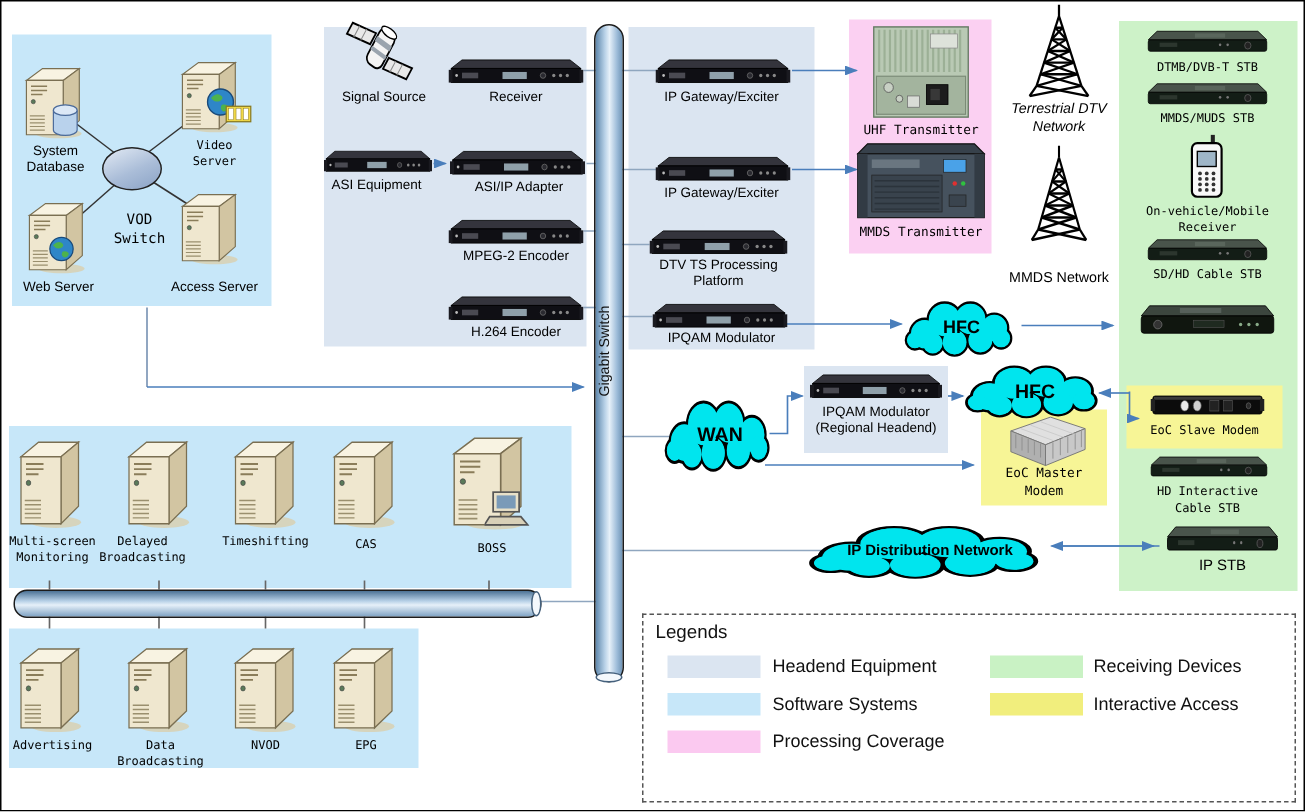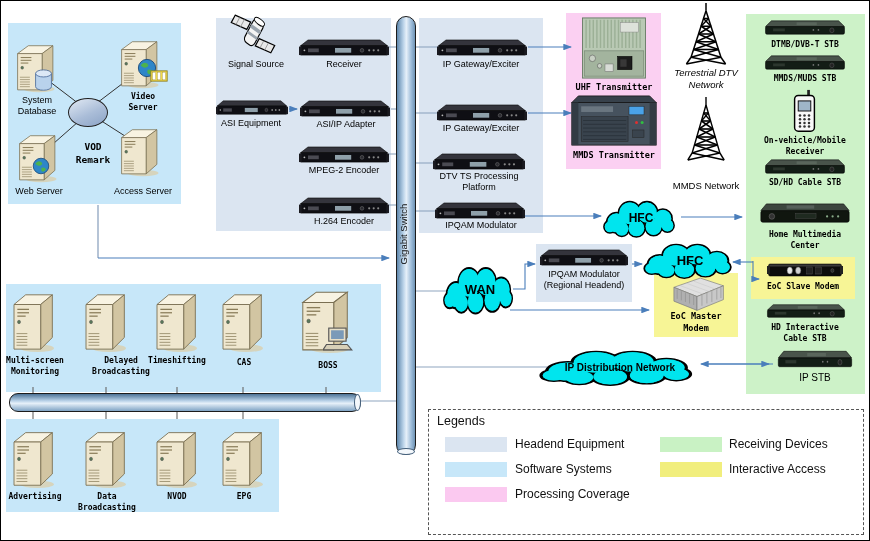--- a/index.html
+++ b/index.html
@@ -1,21 +1,21 @@
 <!DOCTYPE html>
 <html><head>
 <meta charset="utf-8">
 <style>
   html,body{margin:0;padding:0;background:#fff;}
   .canvas{position:relative;width:870px;height:541px;box-sizing:border-box;border:1px solid #000;
           background:#fff;overflow:hidden;font-family:"Liberation Sans",sans-serif;}
   .box{position:absolute;}
   .lbl{position:absolute;font:9px "Liberation Sans",sans-serif;color:#000;text-align:center;
        white-space:pre-line;line-height:1.25;}
-  .mono{font-family:"DejaVu Sans Mono",monospace;font-size:8px;font-weight:bold;line-height:1.4;}
+  .mono{font-family:"DejaVu Sans Mono",monospace;font-size:8px;font-weight:normal;line-height:1.4;}
   .icon{position:absolute;}
   .icon svg{display:block;width:100%;height:100%;}
   .wires{position:absolute;left:0;top:0;pointer-events:none;}
   
   .r-soft{background:#c7e7f9;}
   .r-head{background:#dbe5f1;}
   .r-pink{background:#fbd0f2;}
   .r-green{background:#cdf2c8;}
   .r-yellow{background:#f7f596;}
   
@@ -242,21 +242,21 @@
           <path d="M9 52 H22"></path>
           <path d="M9 55 H22"></path>
           <path d="M9 58 H22"></path>
         </g>
       </svg>
     </div>
   <div class="lbl" style="left:100px;top:185px;width:84px;">Access Server</div>
 
   <div class="hub" style="left:67px;top:97px;width:38px;height:27px;"></div>
   <div class="lbl mono" style="left:52px;top:139px;width:80px;font-size:9.5px;">VOD
-Remark</div>
+Switch</div>
 
   <div class="icon" style="left:226px;top:10px;width:52px;height:46px;">
       <svg xmlns="http://www.w3.org/2000/svg" preserveAspectRatio="none" viewBox="0 0 64 48">
     <g transform="rotate(32 32 24)">
       <polygon points="3,19 23,15 23,24 3,28" fill="#e8e8e8" stroke="#000" stroke-width="1.4"></polygon>
       <polygon points="41,24 61,20 61,29 41,33" fill="#e8e8e8" stroke="#000" stroke-width="1.4"></polygon>
       <path d="M9 17.8 V27 M15 16.6 V26 M47 23 V32 M53 22 V31" stroke="#888" stroke-width="0.8"></path>
       <rect x="25" y="8" width="14" height="28" rx="5" fill="#f4f4f4" stroke="#000" stroke-width="1.4"></rect>
       <rect x="25" y="16" width="14" height="4" fill="#9aa4ae"></rect>
       <rect x="25" y="24" width="14" height="3" fill="#9aa4ae"></rect>
@@ -623,22 +623,20 @@
     <polygon points="8,3 92,3 98,10 2,10" fill="#3c463e" stroke="#000" stroke-width="0.6"></polygon>
     <rect x="30" y="4.5" width="30" height="3.5" fill="#56605a"></rect>
     <rect x="2" y="10" width="96" height="12" rx="2" fill="#10160f" stroke="#000" stroke-width="0.6"></rect>
     <circle cx="14" cy="16" r="3" fill="#333" stroke="#777" stroke-width="0.5"></circle>
     <rect x="40" y="13" width="22" height="5" fill="#1f2a20" stroke="#555" stroke-width="0.4"></rect>
     <circle cx="74" cy="16" r="1.2" fill="#8a8"></circle>
         <circle cx="80" cy="16" r="1.2" fill="#8a8"></circle>
         <circle cx="86" cy="16" r="1.2" fill="#8a8"></circle>
       </svg>
     </div>
-  <div class="lbl mono" style="left:750px;top:228px;width:108px;">Home Multimedia
-Center</div>
 
   <div class="icon" style="left:766px;top:261px;width:76px;height:16px;">
       <svg xmlns="http://www.w3.org/2000/svg" preserveAspectRatio="none" viewBox="0 0 100 16">
     <rect x="2" y="2" width="96" height="12" rx="2" fill="#0c0c0c" stroke="#000" stroke-width="0.6"></rect>
     <rect x="3" y="2.5" width="94" height="2" fill="#3a3a3a"></rect>
     <rect x="0" y="4" width="4" height="8" fill="#222"></rect>
         <rect x="96" y="4" width="4" height="8" fill="#222"></rect>
     <circle cx="30" cy="8.5" r="3.5" fill="#e8e8e8" stroke="#555" stroke-width="0.5"></circle>
     <circle cx="41" cy="8.5" r="3.5" fill="#d0d0d0" stroke="#555" stroke-width="0.5"></circle>
     <rect x="52" y="5" width="8" height="7" fill="#222" stroke="#555" stroke-width="0.5"></rect>
@@ -739,21 +737,21 @@
     <circle cx="12" cy="34" r="1.8" fill="#5a7a5a" stroke="#444" stroke-width="0.5"></circle>
     <g stroke="#9a8f6e" stroke-width="1">
           <path d="M9 46 H22"></path>
           <path d="M9 49 H22"></path>
           <path d="M9 52 H22"></path>
           <path d="M9 55 H22"></path>
           <path d="M9 58 H22"></path>
         </g>
       </svg>
     </div>
-  <div class="lbl mono" style="left:76px;top:354px;width:88px;">Delayed
+  <div class="lbl mono" style="left:50px;top:354px;width:88px;">Delayed
 Broadcasting</div>
   <div class="icon" style="left:151px;top:288px;width:50px;height:64px;">
       <svg xmlns="http://www.w3.org/2000/svg" preserveAspectRatio="none" viewBox="0 0 60 66">
     <ellipse cx="34" cy="61" rx="20" ry="4" fill="#d9cfae" opacity="0.8"></ellipse>
     <polygon points="6,16 20,6 52,6 38,16" fill="#f8f3e2" stroke="#7a6f52" stroke-width="1"></polygon>
     <polygon points="38,16 52,6 52,50 38,62" fill="#d2c5a2" stroke="#7a6f52" stroke-width="1"></polygon>
     <polygon points="6,16 38,16 38,62 6,62" fill="#efe7cf" stroke="#7a6f52" stroke-width="1"></polygon>
     <g stroke="#8a7d5a" stroke-width="1.3">
           <path d="M10 21 H24"></path>
           <path d="M10 24.5 H24"></path>

